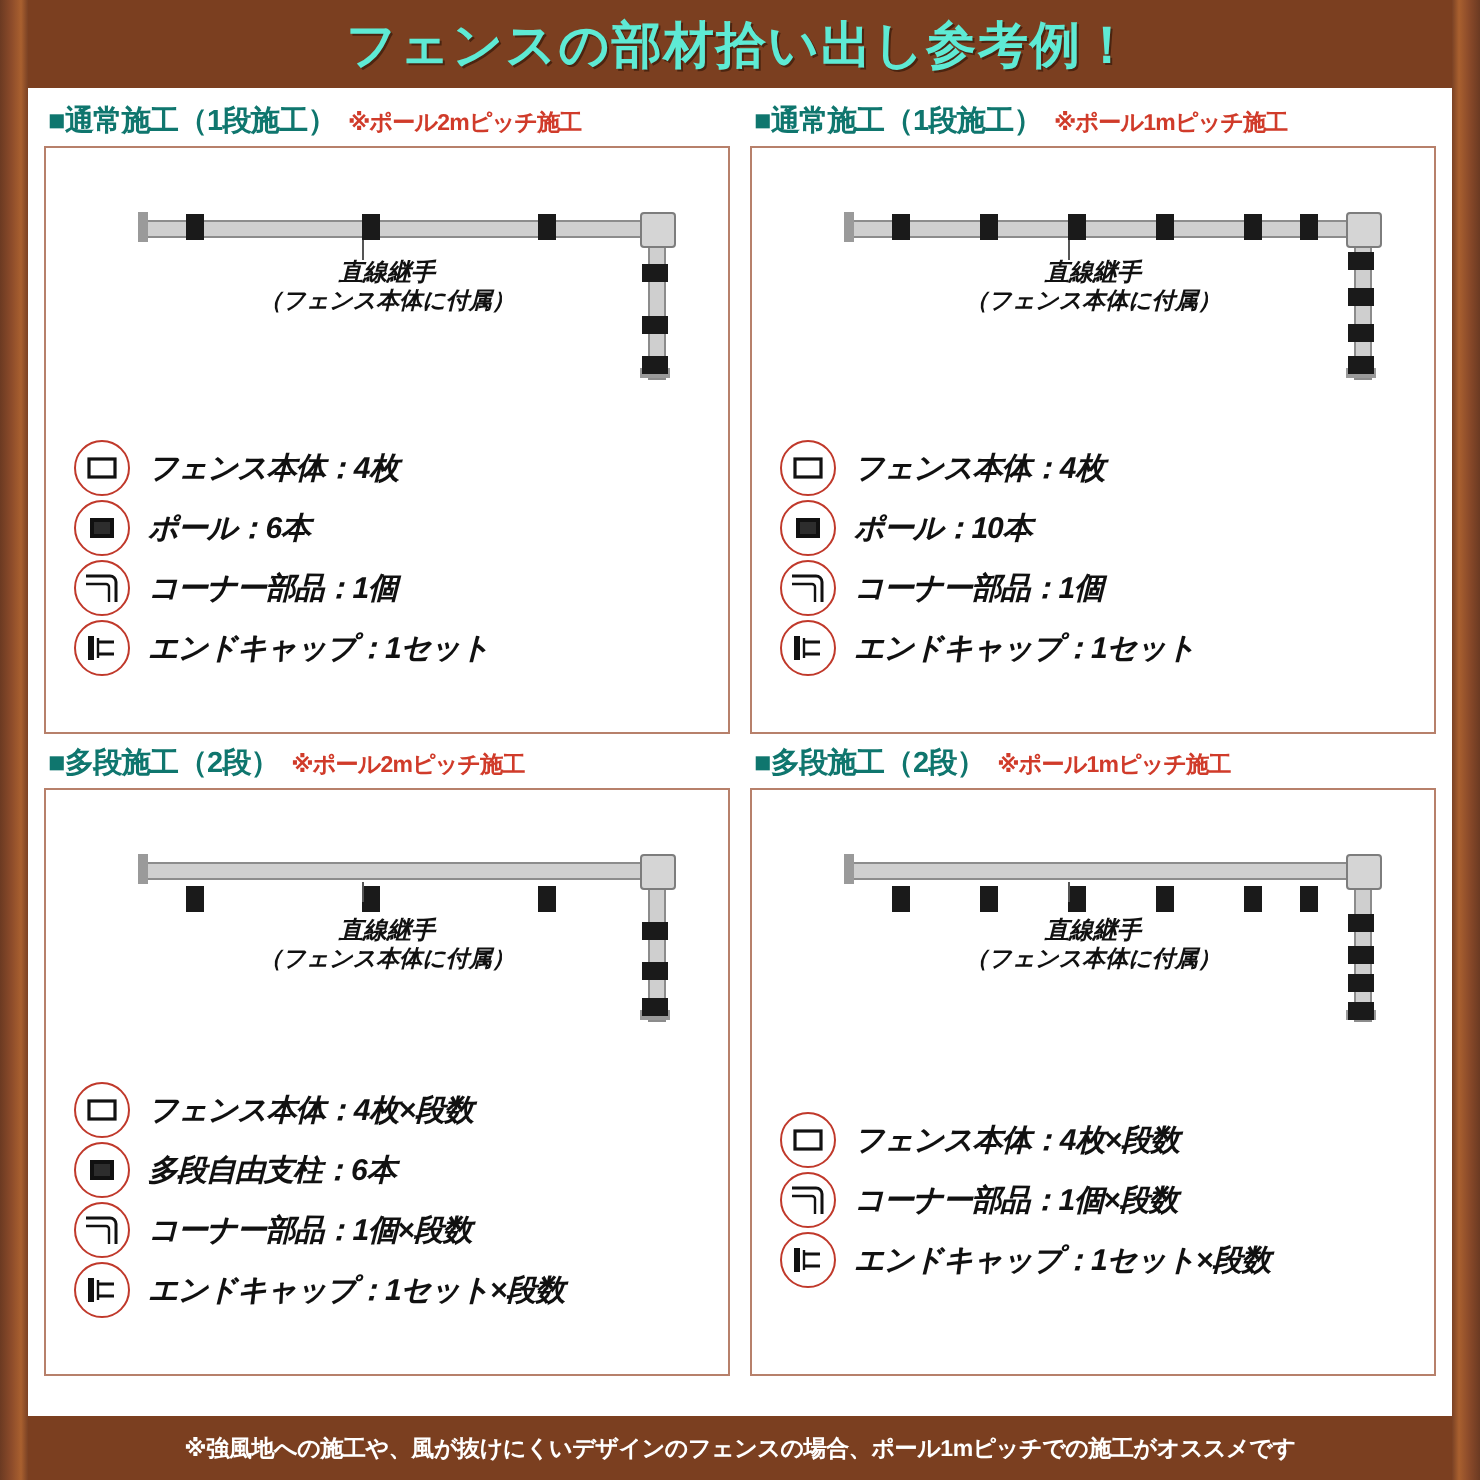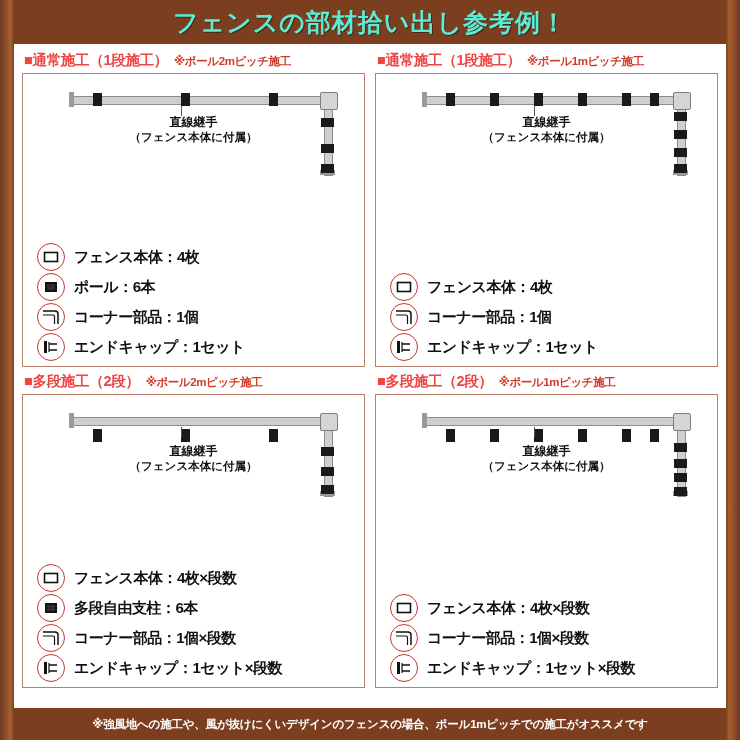--- a/index.html
+++ b/index.html
@@ -53,35 +53,36 @@
     height:638px;
   }
 
   .panel{display:flex;flex-direction:column;}
   .panel-head{
     display:flex;align-items:flex-end;gap:6px;
     margin:0 0 3px 2px;
     height:20px;
   }
   .panel-head .h-main{
-    font-size:14.5px;font-weight:bold;color:#ef4444;
+    font-size:14.5px;font-weight:bold;color:#0f766e;
     letter-spacing:-0.3px;
   }
   .panel-head .h-note{
     font-size:11.5px;font-weight:bold;color:#d03b2a;
     letter-spacing:-0.4px;
     padding-bottom:1px;
   }
 
   .box{
     border:1.5px solid #b7806b;
     flex:1;
     display:flex;flex-direction:column;
-    padding:6px 8px 4px 8px;
+    padding:20px 8px 4px 8px;
     box-sizing:border-box;
+    font-style:italic;
   }
 
   
   .diagram{
     position:relative;
     height:98px;
     margin:2px 0 2px 0;
   }
   .rail{
     position:absolute;background:#cfcfcf;border:1px solid #8c8c8c;
@@ -106,21 +107,21 @@
     white-space:nowrap;
   }
   .callout .sub{font-weight:bold;font-size:11.5px;}
   .leader{
     position:absolute;width:1px;background:#555;
   }
 
   
   .rows{
     display:flex;flex-direction:column;
-    justify-content:flex-end;
+    justify-content:center;
     flex:1;
     padding-left:6px;
   }
   .row{
     display:flex;align-items:center;gap:9px;
     height:30px;
   }
   .sym{
     width:26px;height:26px;border:1.4px solid #c0392b;border-radius:50%;
     display:flex;align-items:center;justify-content:center;
@@ -263,20 +264,29 @@
             <div class="row">
               <span class="sym">
                 <svg width="16" height="14" viewBox="0 0 16 14">
                     <rect x="1.5" y="2.5" width="13" height="9" fill="none" stroke="#111" stroke-width="1.6"></rect>
                   </svg>
               </span>
               <span class="row-label">フェンス本体：4枚</span>
             </div>
             <div class="row">
               <span class="sym">
+                <svg width="16" height="14" viewBox="0 0 16 14">
+                    <rect x="2" y="2" width="12" height="10" fill="#111"></rect>
+                    <rect x="4" y="4" width="8" height="6" fill="#fff" opacity="0.12"></rect>
+                  </svg>
+              </span>
+              <span class="row-label">ポール：10本</span>
+            </div>
+            <div class="row">
+              <span class="sym">
                 <svg width="18" height="16" viewBox="0 0 18 16">
                   <path d="M1 2 H13 A3 3 0 0 1 16 5 V15" fill="none" stroke="#111" stroke-width="1.5"></path>
                   <path d="M1 6 H11 A1.5 1.5 0 0 1 12.5 7.5 V15" fill="none" stroke="#111" stroke-width="1.2"></path>
                 </svg>
               </span>
               <span class="row-label">コーナー部品：1個</span>
             </div>
             <div class="row">
               <span class="sym">
                 <svg width="18" height="16" viewBox="0 0 18 16">

